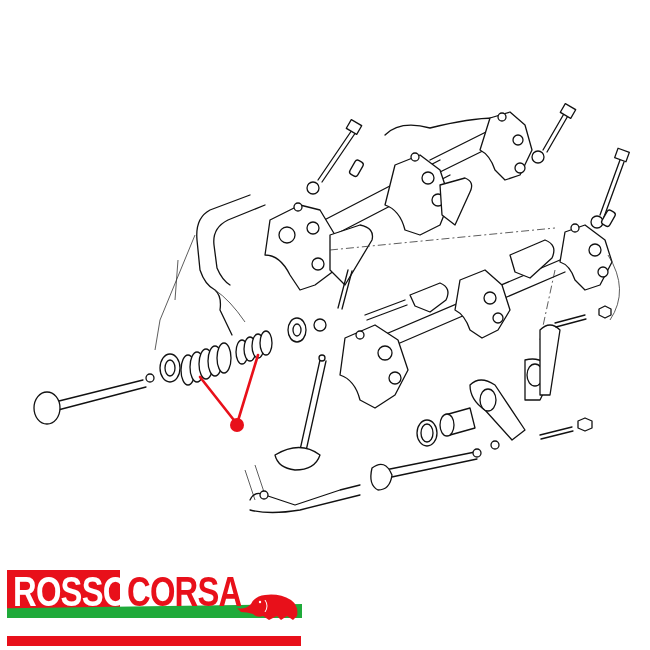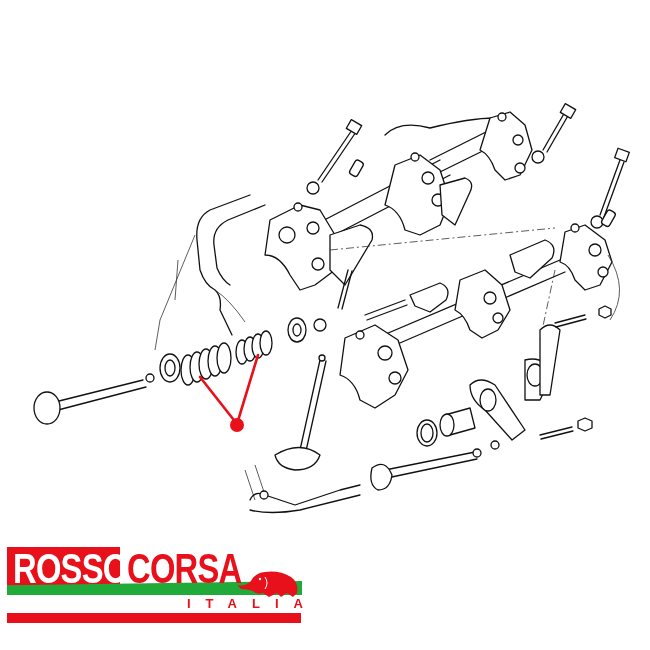--- a/index.html
+++ b/index.html
@@ -5,21 +5,21 @@
   html, body { margin: 0; padding: 0; background: #ffffff; }
   body { width: 650px; height: 650px; position: relative; overflow: hidden; font-family: "Liberation Sans", sans-serif; }
   #diagram { position: absolute; left: 0; top: 0; width: 650px; height: 650px; }
   .ln { fill: none; stroke: #111; stroke-width: 1.3; stroke-linecap: round; stroke-linejoin: round; }
   .ln-thin { fill: none; stroke: #333; stroke-width: 0.8; }
   .ln-dash { fill: none; stroke: #333; stroke-width: 0.8; stroke-dasharray: 8 3 2 3; }
   .part { fill: #fff; stroke: #111; stroke-width: 1.3; stroke-linejoin: round; }
   .callout { stroke: #e8101a; stroke-width: 2.6; fill: none; stroke-linecap: round; }
   .callout-dot { fill: #e8101a; }
 
-  #logo { position: absolute; left: 7px; top: 547px; width: 295px; height: 76px; }
+  #logo { position: absolute; left: 7px; top: 570px; width: 295px; height: 76px; }
   #logo .bar-top-left { position: absolute; left: 0; top: 0; width: 113px; height: 48px; background: #e8101a; }
   #logo .green { position: absolute; left: 0; top: 34px; width: 295px; height: 14px; background: #1faa3a;
                  clip-path: polygon(0 30%, 100% 0, 100% 100%, 0 100%); }
   #logo .bar-bottom { position: absolute; left: 0; top: 66px; width: 294px; height: 10px; background: #e8101a; }
   #logo .word-rosso { position: absolute; left: 6px; top: -2px; font-size: 42px; font-weight: bold; color: #ffffff;
                       letter-spacing: -1px; transform: scaleX(0.78); transform-origin: left top; line-height: 48px; }
   #logo .word-corsa { position: absolute; left: 120px; top: -2px; font-size: 42px; font-weight: bold; color: #e8101a;
                       letter-spacing: -1px; transform: scaleX(0.78); transform-origin: left top; line-height: 48px; }
   #logo .word-italia { position: absolute; left: 180px; top: 50px; font-size: 13px; font-weight: bold; color: #e8101a;
                        letter-spacing: 15px; line-height: 14px; }
@@ -163,19 +163,18 @@
     <circle class="callout-dot" cx="237" cy="425" r="7"></circle>
   </g>
 </svg>
 
 <div id="logo">
   <div class="bar-top-left"></div>
   <div class="green"></div>
   <div class="bar-bottom"></div>
   <span class="word-rosso">ROSSO</span>
   <span class="word-corsa">CORSA</span>
-  <span class="word-italia">ITALIA</span>
   <svg class="elephant" viewBox="0 0 66 34" xmlns="http://www.w3.org/2000/svg">
     <path fill="#e8101a" d="M2 18 Q10 20 16 14 Q20 6 30 5 Q44 3 56 10 Q64 16 62 26 L58 30 L52 26 L46 30 L42 26 L34 30 L28 26 Q22 28 18 24 Q12 22 6 22 Z"></path>
     <circle fill="#ffffff" cx="25" cy="12" r="1.2"></circle>
     <path stroke="#ffffff" stroke-width="1" fill="none" d="M30 10 Q34 16 30 22"></path>
   </svg>
 </div>
 
 </body></html>

